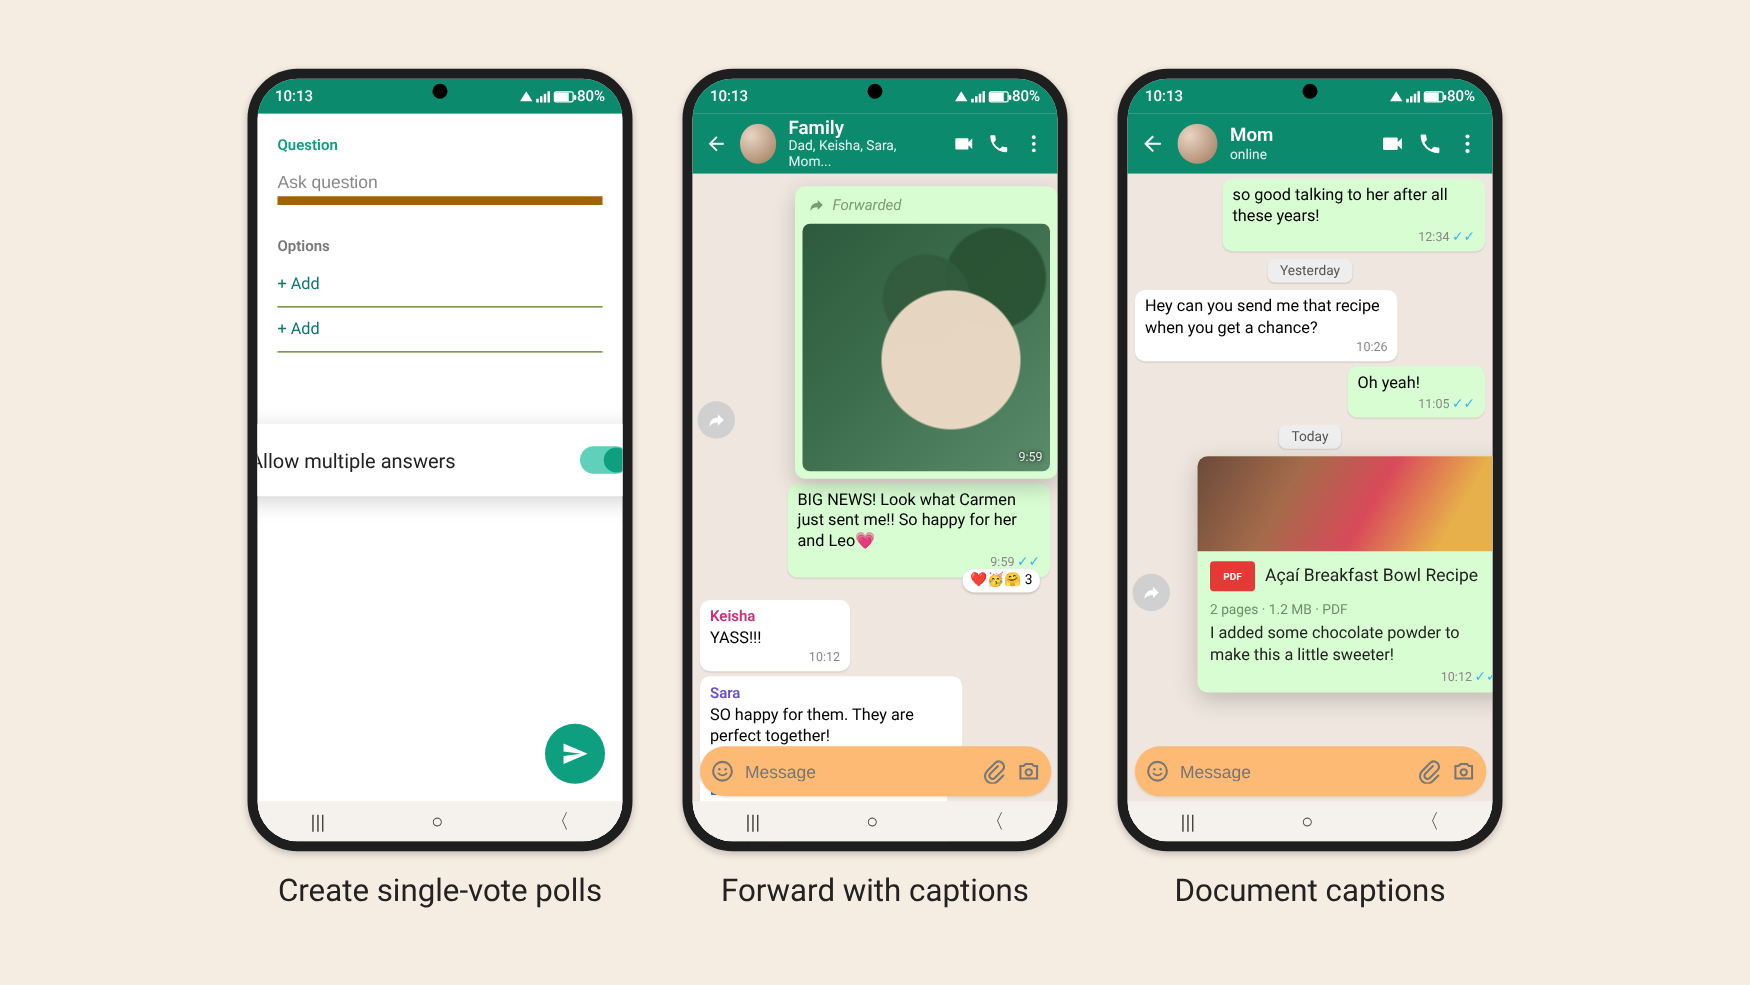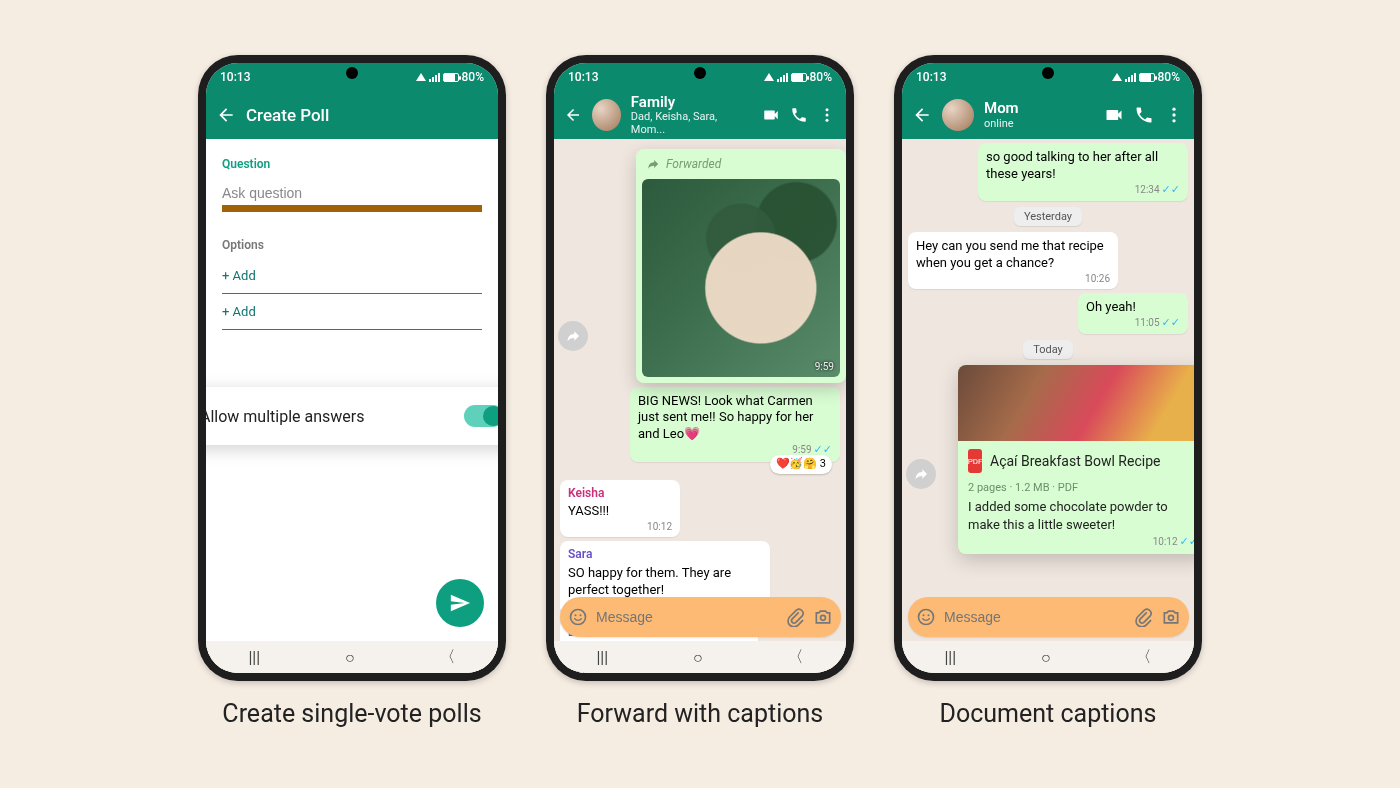--- a/index.html
+++ b/index.html
@@ -110,21 +110,21 @@
       radial-gradient(circle at 78% 22%,rgba(40,80,50,.9) 0 18%,transparent 19%);}
   .imgph .t { position:absolute; right:6px; bottom:4px; color:#eee; font-size:10px; text-shadow:0 0 3px #000; }
   .sharebub { width:30px;height:30px;border-radius:50%;background:#d0d0d0;display:flex;align-items:center;justify-content:center;position:absolute; }
   .sharebub svg{fill:#fff;width:16px;height:16px;}
   .react { position:absolute; right:8px; bottom:-12px; background:#fff;border-radius:12px;padding:2px 6px;font-size:11px;box-shadow:0 1px 2px rgba(0,0,0,.2); }
 
   
   .doc-card { background:#d9fdd3; border-radius:8px; box-shadow:0 6px 20px rgba(0,0,0,.2); width:250px; margin-left:auto; margin-right:-20px; position:relative; z-index:5;}
   .doc-prev { height:76px; background:linear-gradient(120deg,#6b4a3a,#a56b4a 30%,#d94a5a 55%,#e8b04a 80%); border-radius:8px 8px 0 0;}
   .doc-row { display:flex; align-items:center; gap:8px; padding:8px 10px;}
-  .pdf { width:14px;height:24px;background:#e53935;border-radius:3px;color:#fff;font-size:8px;font-weight:400;display:flex;align-items:center;justify-content:center;}
+  .pdf { width:36px;height:24px;background:#e53935;border-radius:3px;color:#fff;font-size:8px;font-weight:700;display:flex;align-items:center;justify-content:center;}
   .doc-title{font-size:14px;color:#222;}
   .doc-meta{font-size:11px;color:#6b8f6b;padding:0 10px;}
   .doc-cap{font-size:13px;color:#222;padding:4px 10px 2px;line-height:1.35;}
   .doc-card .time{padding:0 10px 6px;}
 
   
   .inputbar { position:absolute; left:6px; right:6px; bottom:36px; display:flex; gap:6px; align-items:center;}
   .msgbox { flex:1; background:#fdba74; border-radius:22px; height:40px; display:flex; align-items:center; padding:0 8px; gap:8px; box-shadow:0 1px 2px rgba(0,0,0,.1);}
   .msgbox input { border:none; outline:none; flex:1; font-size:14px; color:#555; background:transparent;}
   .gic svg{fill:#777;width:20px;height:20px;}
@@ -151,28 +151,20 @@
                 <span></span>
                 <span></span>
                 <span></span>
                 <span></span>
               </div>
         <div class="batt">
                 <i></i>
               </div>
         <span>80%</span>
       </div>
-    </div>
-    <div class="appbar">
-      <div class="ico back">
-        <svg viewBox="0 0 24 24">
-                <path d="M20 11H7.8l5.6-5.6L12 4l-8 8 8 8 1.4-1.4L7.8 13H20z"></path>
-              </svg>
-      </div>
-      <span class="title">Create Poll</span>
     </div>
     <div class="poll-body">
       <div class="plabel">Question</div>
       <input class="pinput" placeholder="Ask question" style="">
       <div class="olabel">Options</div>
       <div class="addline">+ Add</div>
       <div class="addline">+ Add</div>
 
       <div class="toggle-card">
         <span>Allow multiple answers</span>

